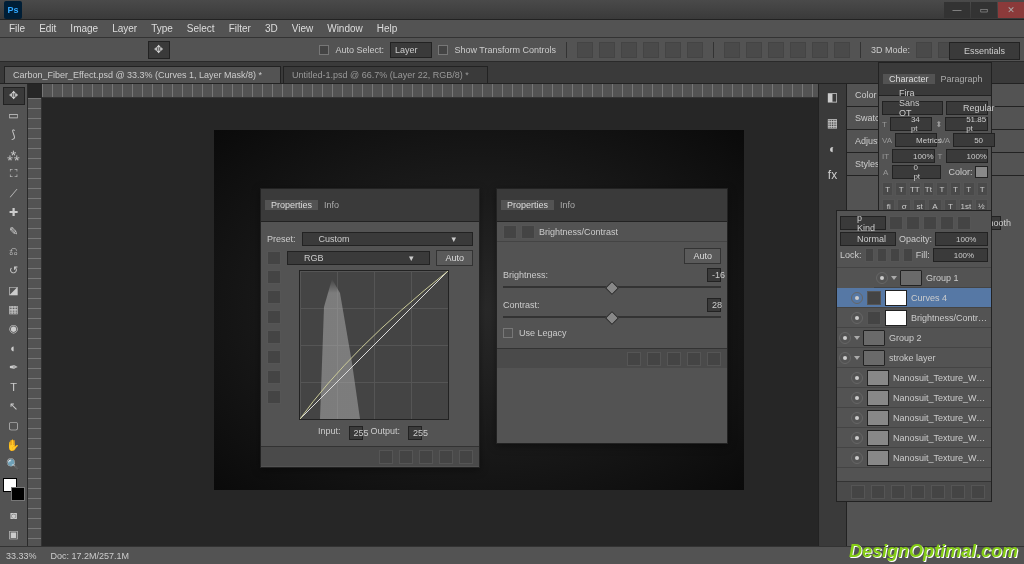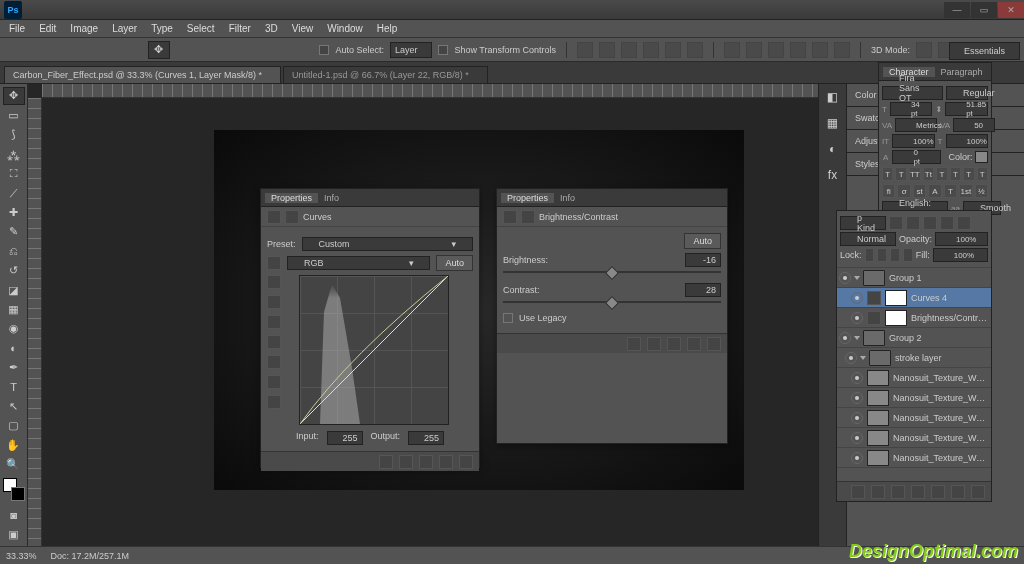--- a/index.html
+++ b/index.html
@@ -24,37 +24,37 @@
 .tool{width:22px;height:20px;margin:1px auto;display:flex;align-items:center;justify-content:center;color:#ccc;font-size:11px}
 .tool.active{background:#3a3a3a;border:1px solid #222}
 .fgbg{position:relative;width:22px;height:26px;margin:4px auto}
 .fg{position:absolute;width:14px;height:14px;background:#fff;border:1px solid #000;top:0;left:0}
 .bg{position:absolute;width:14px;height:14px;background:#000;border:1px solid #777;bottom:0;right:0}
 .canvas-area{flex:1;background:#262626;position:relative;overflow:hidden}
 .ruler-h{position:absolute;top:0;left:14px;right:0;height:14px;background:#535353;border-bottom:1px solid #333;background-image:repeating-linear-gradient(90deg,#777 0,#777 1px,transparent 1px,transparent 10px)}
 .ruler-v{position:absolute;top:14px;left:0;bottom:0;width:14px;background:#535353;border-right:1px solid #333;background-image:repeating-linear-gradient(180deg,#777 0,#777 1px,transparent 1px,transparent 10px)}
 .canvas{position:absolute;top:46px;left:186px;width:530px;height:360px;background:radial-gradient(ellipse at center,#2a2a2a,#0a0a0a)}
 .panel{position:absolute;background:#535353;border:1px solid #222;box-shadow:0 2px 8px rgba(0,0,0,.4)}
-.panel-tabs{height:18px;background:#3a3a3a;display:flex;align-items:center;padding:8px 4px;border-bottom:1px solid #222}
+.panel-tabs{height:18px;background:#3a3a3a;display:flex;align-items:center;padding:16px 4px;border-bottom:1px solid #222}
 .panel-tabs span{padding:0 6px;font-size:9px;color:#aaa}
 .panel-tabs span.active{background:#535353;color:#ddd}
 .panel-head{height:20px;display:flex;align-items:center;padding:0 6px;gap:4px;border-bottom:1px solid #444}
 .panel-body{padding:6px}
 .panel-foot{height:20px;background:#4a4a4a;border-top:1px solid #333;display:flex;align-items:center;justify-content:flex-end;padding:0 6px;gap:6px}
 .ficon{width:14px;height:14px;border:1px solid #555;background:#444}
 .side-strip{width:28px;background:#3a3a3a;border-left:1px solid #222;display:flex;flex-direction:column;align-items:center;padding-top:4px;gap:8px}
 .strip-ic{width:18px;height:18px;display:flex;align-items:center;justify-content:center;font-size:12px}
 .right-col{width:178px;background:#535353;border-left:1px solid #222;display:flex;flex-direction:column}
 .rpanel{border-bottom:1px solid #222}
 .rpanel .body{padding:4px;font-size:9px}
 .btn{background:#5a5a5a;border:1px solid #333;padding:2px 8px;font-size:9px;color:#ddd}
 .slider-row{display:flex;align-items:center;justify-content:space-between;margin:4px 0}
 .slider-track{height:2px;background:#333;position:relative;margin:2px 0 10px}
 .slider-track::after{content:"";position:absolute;top:-3px;left:50%;width:8px;height:8px;background:#888;border:1px solid #222;transform:translateX(-50%) rotate(45deg)}
-.num{background:#3a3a3a;border:1px solid #222;padding:1px 4px;width:36px;text-align:right}
+.num{background:#3a3a3a;border:1px solid #222;padding:1px 4px;width:14px;text-align:right}
 .dd-s{background:#3a3a3a;border:1px solid #222;padding:1px 16px;height:14px;display:flex;align-items:center;justify-content:space-between;font-size:9px}
 .curve-area{position:relative;width:150px;height:150px;background:#444;border:1px solid #222;margin-left:16px}
 .curve-area::before{content:"";position:absolute;inset:0;background-image:linear-gradient(#555 1px,transparent 1px),linear-gradient(90deg,#555 1px,transparent 1px);background-size:37px 37px}
 .histo{position:absolute;bottom:0;left:20px;width:40px;height:140px;background:linear-gradient(to top,rgba(180,180,180,.5),rgba(180,180,180,.5) 90%,transparent);clip-path:polygon(0 100%,10% 20%,30% 0,50% 10%,80% 60%,100% 100%)}
 .curve-line{position:absolute;top:0;left:0;width:100%;height:100%}
 .layer-row{display:flex;align-items:center;height:20px;padding:0 2px;gap:4px;border-bottom:1px solid #444}
 .layer-row.sel{background:#5678a5}
 .eye{width:12px;height:12px;border:1px solid #666;border-radius:50%;position:relative}
 .eye::after{content:"";position:absolute;width:4px;height:4px;background:#ccc;border-radius:50%;top:3px;left:3px}
 .thumb{width:22px;height:16px;background:#888;border:1px solid #222}
@@ -171,25 +171,20 @@
   <div class="canvas-area">
     <div class="ruler-h"></div>
     <div class="ruler-v"></div>
     <div class="canvas"></div>
 
     <div class="panel" style="top:104px;left:232px;width:220px;height:280px">
       <div class="panel-tabs">
         <span class="active">Properties</span>
         <span>Info</span>
       </div>
-      <div class="panel-head">
-        <div class="ficon"></div>
-        <div class="ficon"></div>
-        <span>Curves</span>
-      </div>
       <div class="panel-body">
         <div class="slider-row">
           <span>Preset:</span>
           <div class="dd-s" style="flex:1;margin-left:6px">
               <span>Custom</span>
               <span>▾</span>
             </div>
         </div>
         <div class="slider-row">
           <div class="ficon"></div>
@@ -385,21 +380,21 @@
         <span>Lock:</span>
         <div class="ficon"></div>
         <div class="ficon"></div>
         <div class="ficon"></div>
         <div class="ficon"></div>
         <span style="margin-left:auto">Fill:</span>
         <div class="char-val">100%</div>
       </div>
   </div>
   <div class="layers-list" id="layers-list">
-      <div class="layer-row" style="padding-left: 2px;">
+      <div class="layer-row" style="padding-left: 2px; margin-left: 37px;">
         <div class="eye"></div>
         <div class="tri down"></div>
         <div class="thumb folder"></div>
         <span style="overflow: hidden; white-space: nowrap; text-overflow: ellipsis; flex: 1 1 0%;">Group 1</span>
       </div>
       <div class="layer-row sel" style="padding-left: 14px;">
         <div class="eye"></div>
         <div class="ficon"></div>
         <div class="thumb w"></div>
         <span style="overflow: hidden; white-space: nowrap; text-overflow: ellipsis; flex: 1 1 0%;">Curves 4</span>
@@ -409,21 +404,21 @@
         <div class="ficon"></div>
         <div class="thumb w"></div>
         <span style="overflow: hidden; white-space: nowrap; text-overflow: ellipsis; flex: 1 1 0%;">Brightness/Contrast 1</span>
       </div>
       <div class="layer-row" style="padding-left: 2px;">
         <div class="eye"></div>
         <div class="tri down"></div>
         <div class="thumb folder"></div>
         <span style="overflow: hidden; white-space: nowrap; text-overflow: ellipsis; flex: 1 1 0%;">Group 2</span>
       </div>
-      <div class="layer-row" style="padding-left: 8px;">
+      <div class="layer-row" style="padding-left: 2px;">
         <div class="eye"></div>
         <div class="tri down"></div>
         <div class="thumb folder"></div>
         <span style="overflow: hidden; white-space: nowrap; text-overflow: ellipsis; flex: 1 1 0%;">stroke layer</span>
       </div>
       <div class="layer-row" style="padding-left: 14px;">
         <div class="eye"></div>
         <div class="thumb"></div>
         <span style="overflow: hidden; white-space: nowrap; text-overflow: ellipsis; flex: 1 1 0%;">Nanosuit_Texture_Wallpaper_2_b...</span>
       </div>

